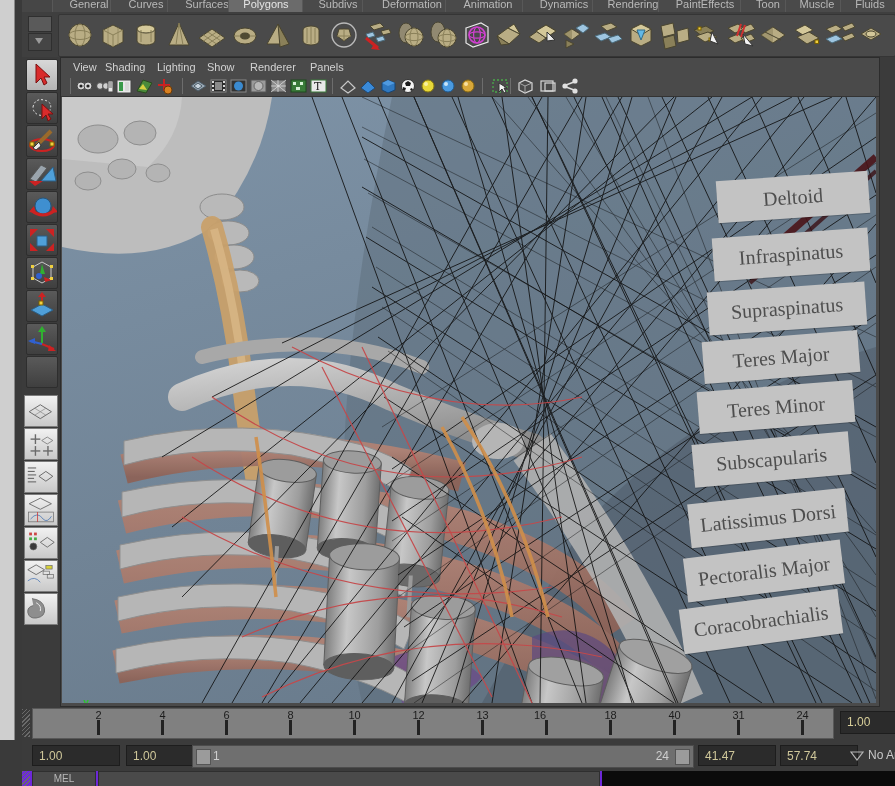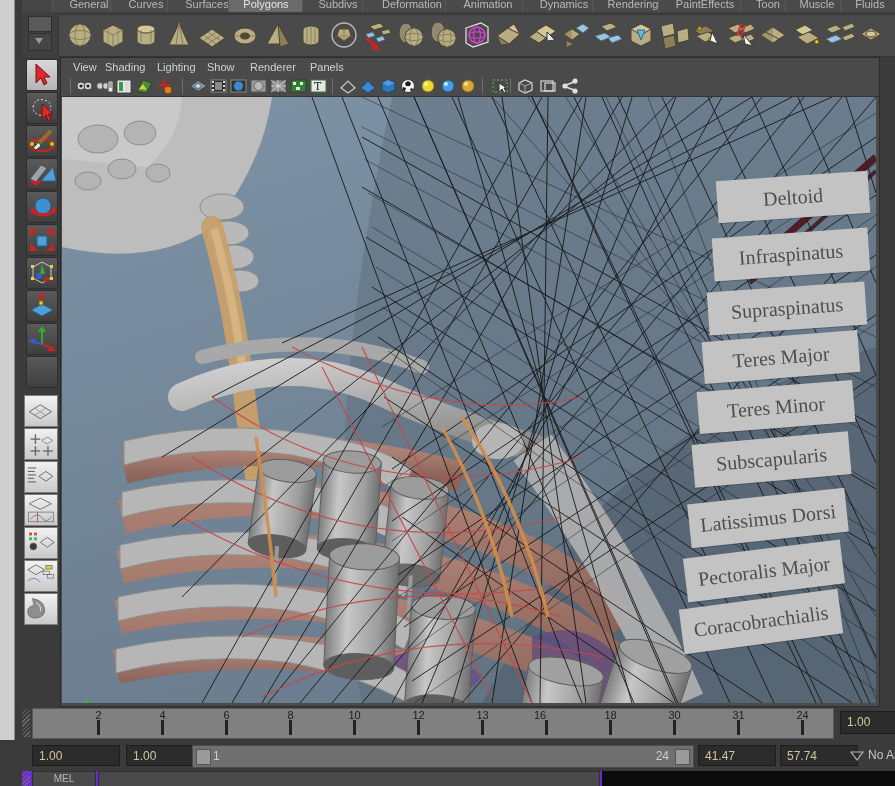--- a/index.html
+++ b/index.html
@@ -797,21 +797,21 @@
       <div class="tl-num" style="left: 321.5px;">10</div>
       <div class="tl-tick" style="left: 384px;"></div>
       <div class="tl-num" style="left: 385.5px;">12</div>
       <div class="tl-tick" style="left: 448px;"></div>
       <div class="tl-num" style="left: 449.5px;">13</div>
       <div class="tl-tick" style="left: 512px;"></div>
       <div class="tl-num" style="left: 507px;">16</div>
       <div class="tl-tick" style="left: 576px;"></div>
       <div class="tl-num" style="left: 577.5px;">18</div>
       <div class="tl-tick" style="left: 640px;"></div>
-      <div class="tl-num" style="left: 641.5px;">30</div>
+      <div class="tl-num" style="left: 641.5px;">40</div>
       <div class="tl-tick" style="left: 704px;"></div>
       <div class="tl-num" style="left: 705.5px;">31</div>
       <div class="tl-tick" style="left: 768px;"></div>
       <div class="tl-num" style="left: 769.5px;">24</div>
     </div>
   <div id="tl-field">1.00</div>
 </div>
 
 <div class="abs" id="range-row">
   <div class="rfield" style="left:10px;width:88px;">1.00</div>

